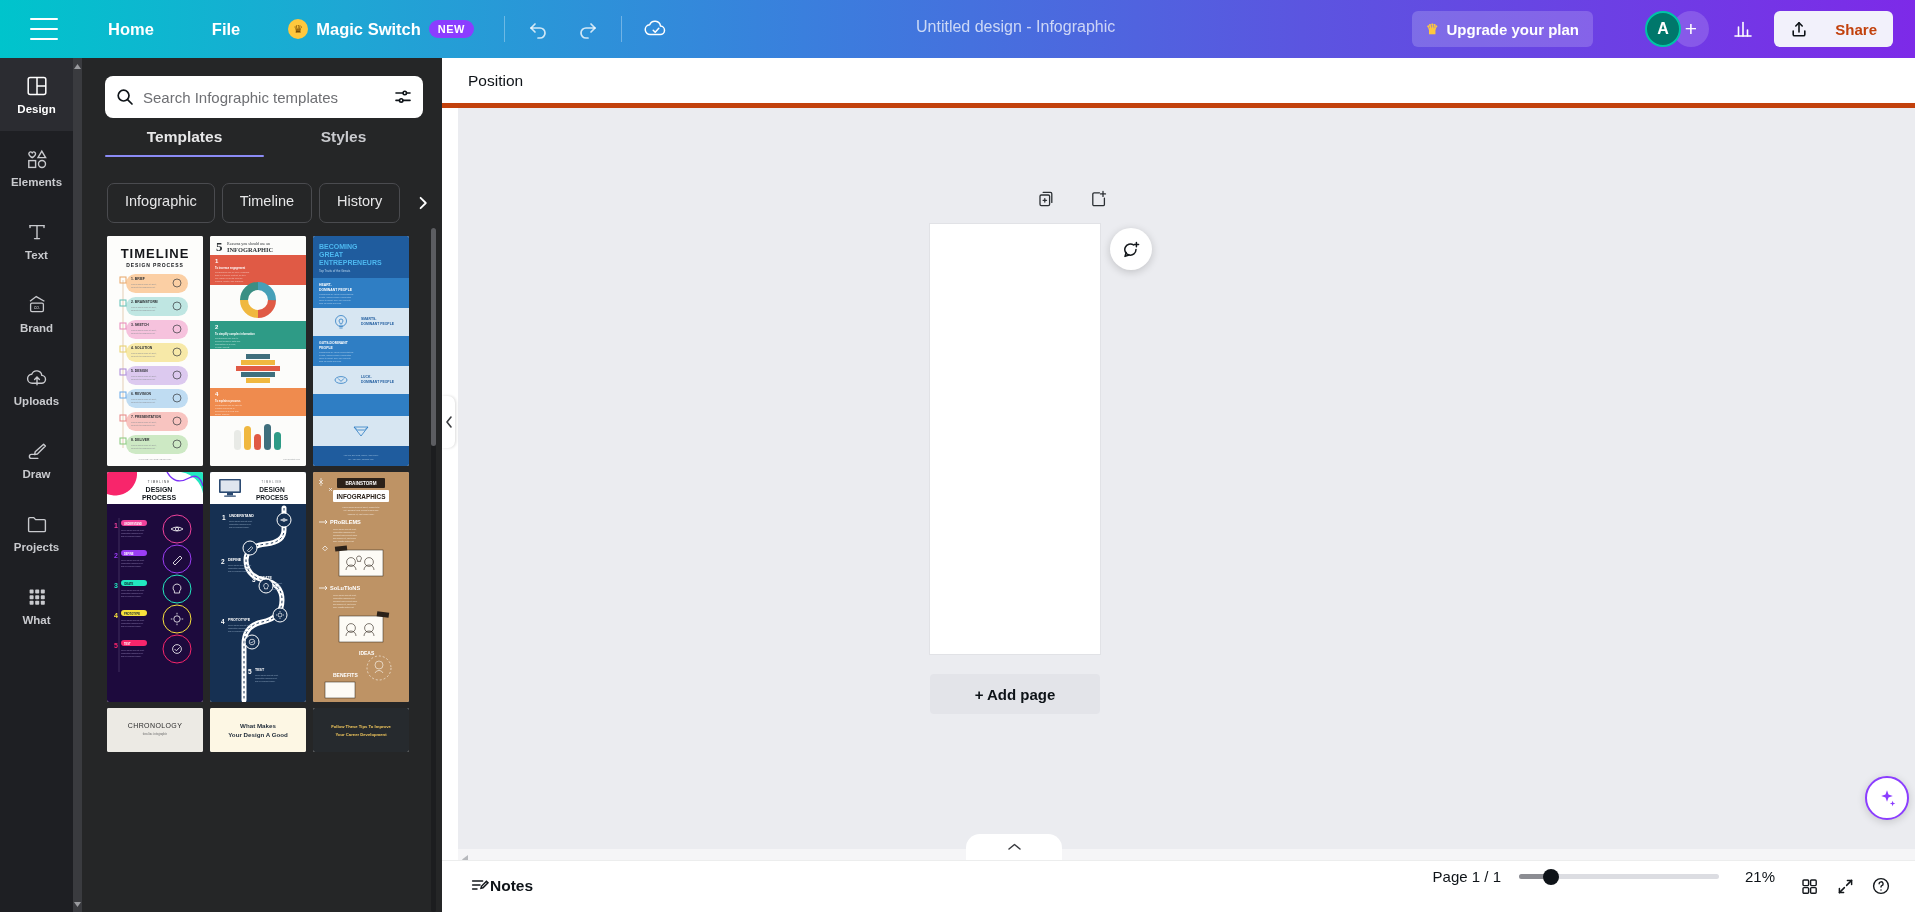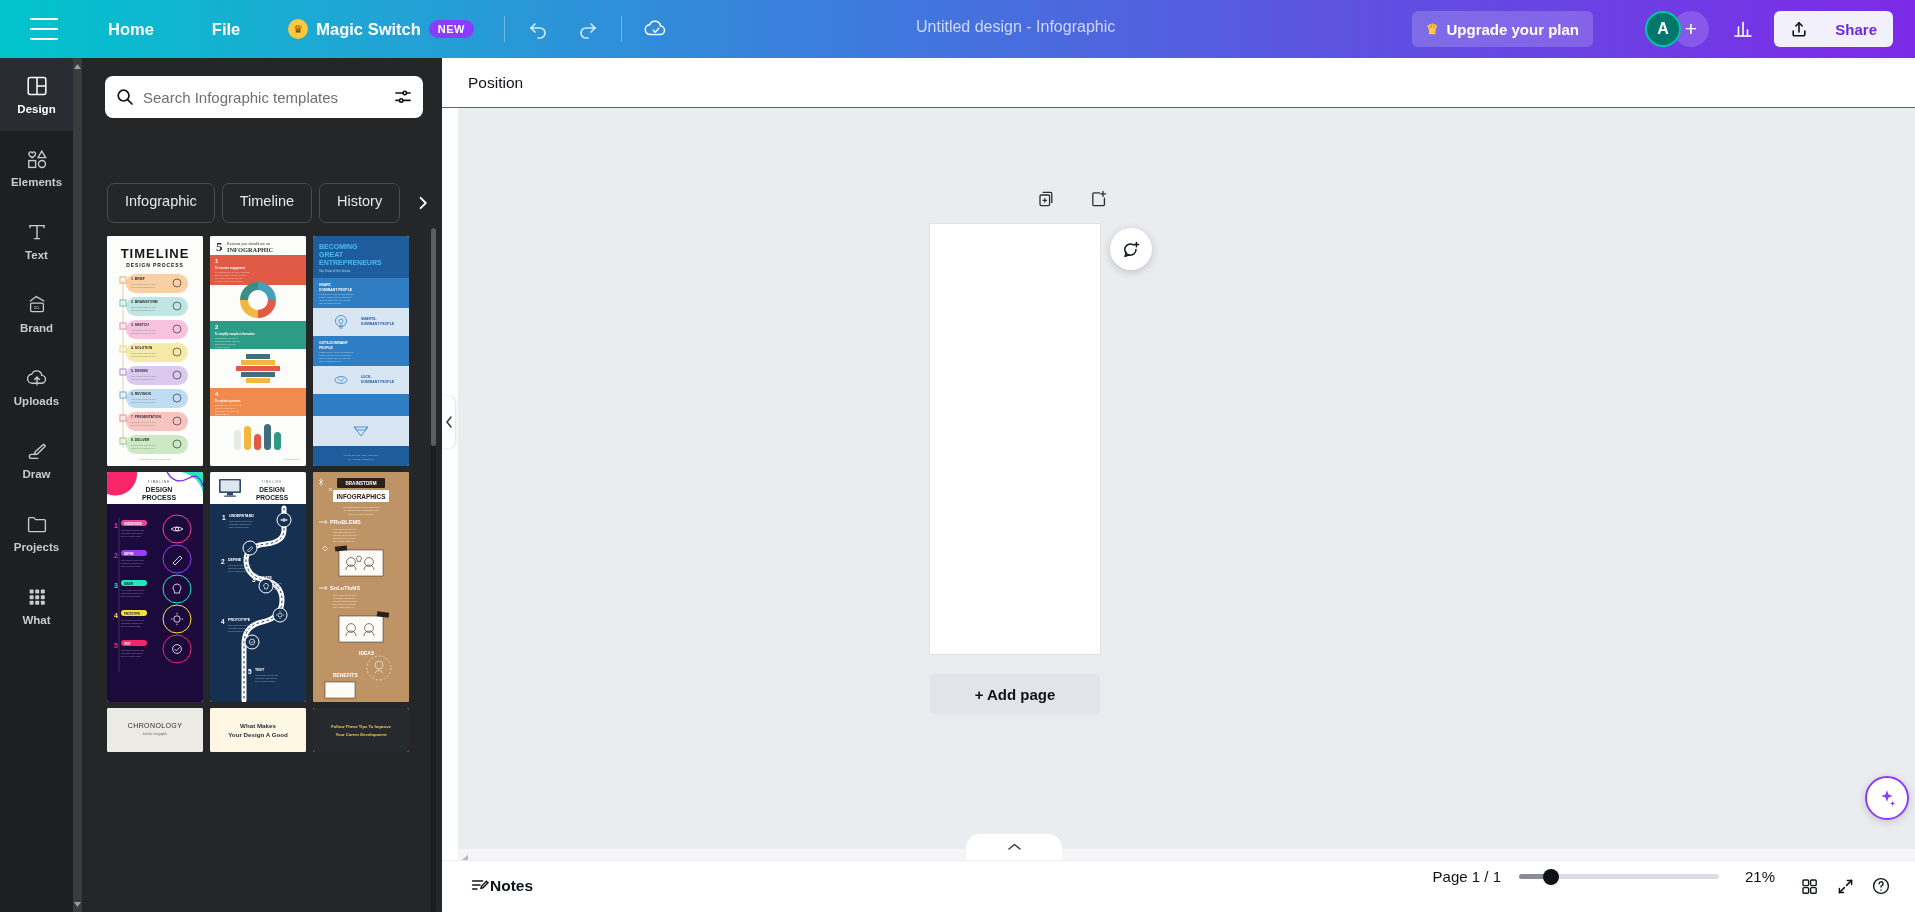--- a/index.html
+++ b/index.html
@@ -64,21 +64,21 @@
     display:flex;align-items:center;justify-content:center; cursor:pointer;
   }
   #analytics-btn {
     position:absolute; right:152px; top:11px; width:40px;height:36px;
     display:flex;align-items:center;justify-content:center;border-radius:6px;cursor:pointer;
   }
   #share-btn {
     position:absolute; right:22px; top:11px; height:36px;
     background:#f2f1fb; border-radius:6px; padding:0 16px;
     display:flex;align-items:center;gap:27px; cursor:pointer;
-    color:#6d28d9; font-size:15px; font-weight:700;
+    color:#c2410c; font-size:15px; font-weight:700;
   }
 
   
   #rail {
     position:absolute; top:58px; left:0; width:73px; height:854px;
     background:#1e1f23; z-index:50;
   }
   .rail-item {
     width:73px; height:73px; margin-bottom:0;
     display:flex; flex-direction:column; align-items:center; justify-content:center;
@@ -142,21 +142,21 @@
     position:absolute; left:442px; top:396px; width:13px; height:52px;
     background:#fff; border-radius:0 7px 7px 0; z-index:55;
     display:flex; align-items:center; justify-content:center; cursor:pointer;
     box-shadow:1px 0 3px rgba(0,0,0,.14);
   }
 
   
   #editor { position:absolute; top:58px; left:442px; width:1473px; height:854px; background:#fff; }
   #position-bar {
     position:absolute; top:0; left:0; width:1473px; height:50px;
-    background:#fff; border-bottom:1px solid #c2410c;
+    background:#fff; border-bottom:5px solid #c2410c;
     display:flex; align-items:center;
   }
   #position-btn {
     margin-left:14px; font-size:15.5px; color:#0e1318; font-weight:400;
     padding:7px 12px; border-radius:6px; cursor:pointer;
   }
   #canvas-area {
     position:absolute; top:50px; left:16px; width:1473px; height:752px;
     background:#ebecf0;
   }
@@ -386,20 +386,24 @@
         <path d="M3 6h7"></path>
           <path d="M13.5 6H17"></path>
           <circle cx="11.8" cy="6" r="1.7"></circle>
         <path d="M3 13.4h3.4"></path>
           <path d="M9.9 13.4H17"></path>
           <circle cx="8.2" cy="13.4" r="1.7"></circle>
       </svg>
     </div>
   </div>
 
+  <div id="tabs">
+    <div class="tab active">Templates</div>
+    <div class="tab">Styles</div>
+  </div>
 
   <div id="chips">
     <div class="chip">Infographic</div>
     <div class="chip">Timeline</div>
     <div class="chip">History</div>
   </div>
   <div id="chip-next">
     <svg width="16" height="16" viewBox="0 0 16 16" fill="none" stroke="#ffffff" stroke-width="1.8" stroke-linecap="round" stroke-linejoin="round">
       <path d="M5.6 2.8 10.8 8 5.6 13.2"></path>
     </svg>

